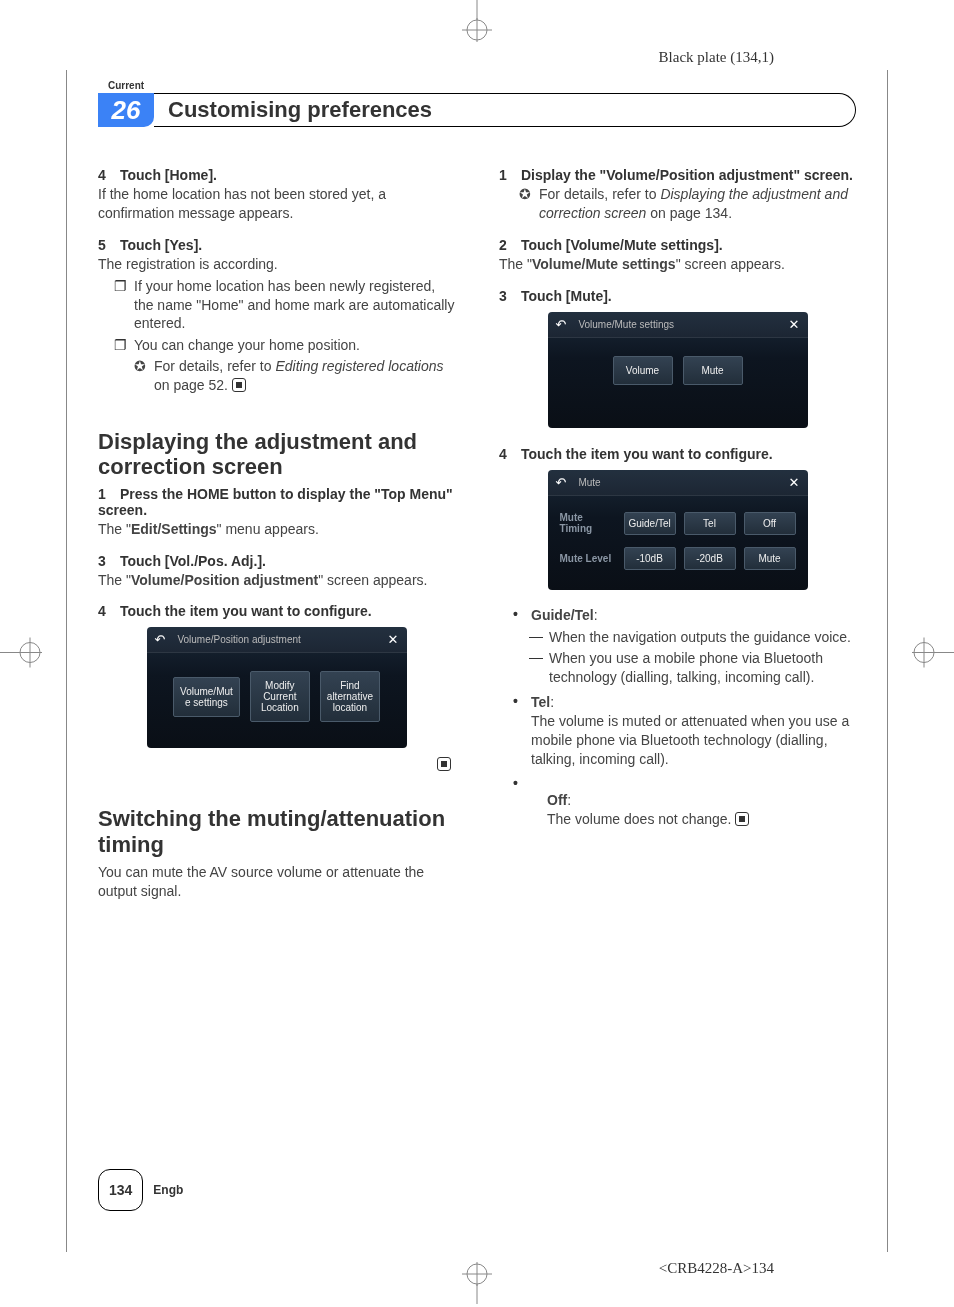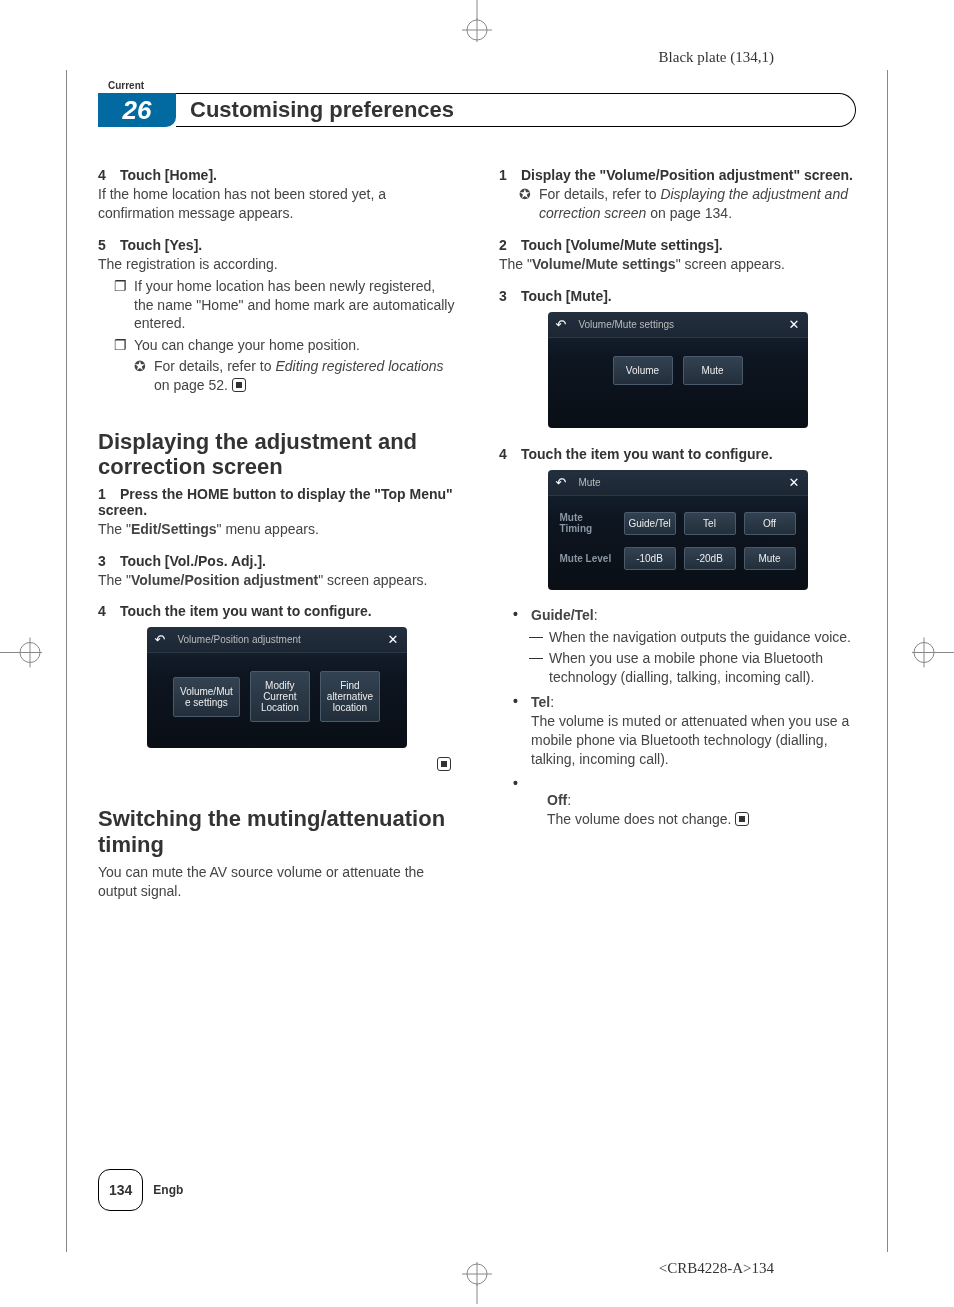--- a/index.html
+++ b/index.html
@@ -36,25 +36,25 @@
       font-weight: bold;
       margin-bottom: 2px;
       margin-left: 10px;
     }
     .header-row {
       display: flex;
       align-items: stretch;
       margin-bottom: 38px;
     }
     .chapter-badge {
-      background: #0369a1;
+      background: #3b82f6;
       color: #fff;
       font-weight: bold;
       font-size: 26px;
-      width: 78px;
+      width: 56px;
       height: 34px;
       display: flex;
       align-items: center;
       justify-content: center;
       border-radius: 0 0 10px 0;
       font-style: italic;
     }
     .chapter-title-wrap {
       flex: 1;
       border: 1.5px solid #000;

